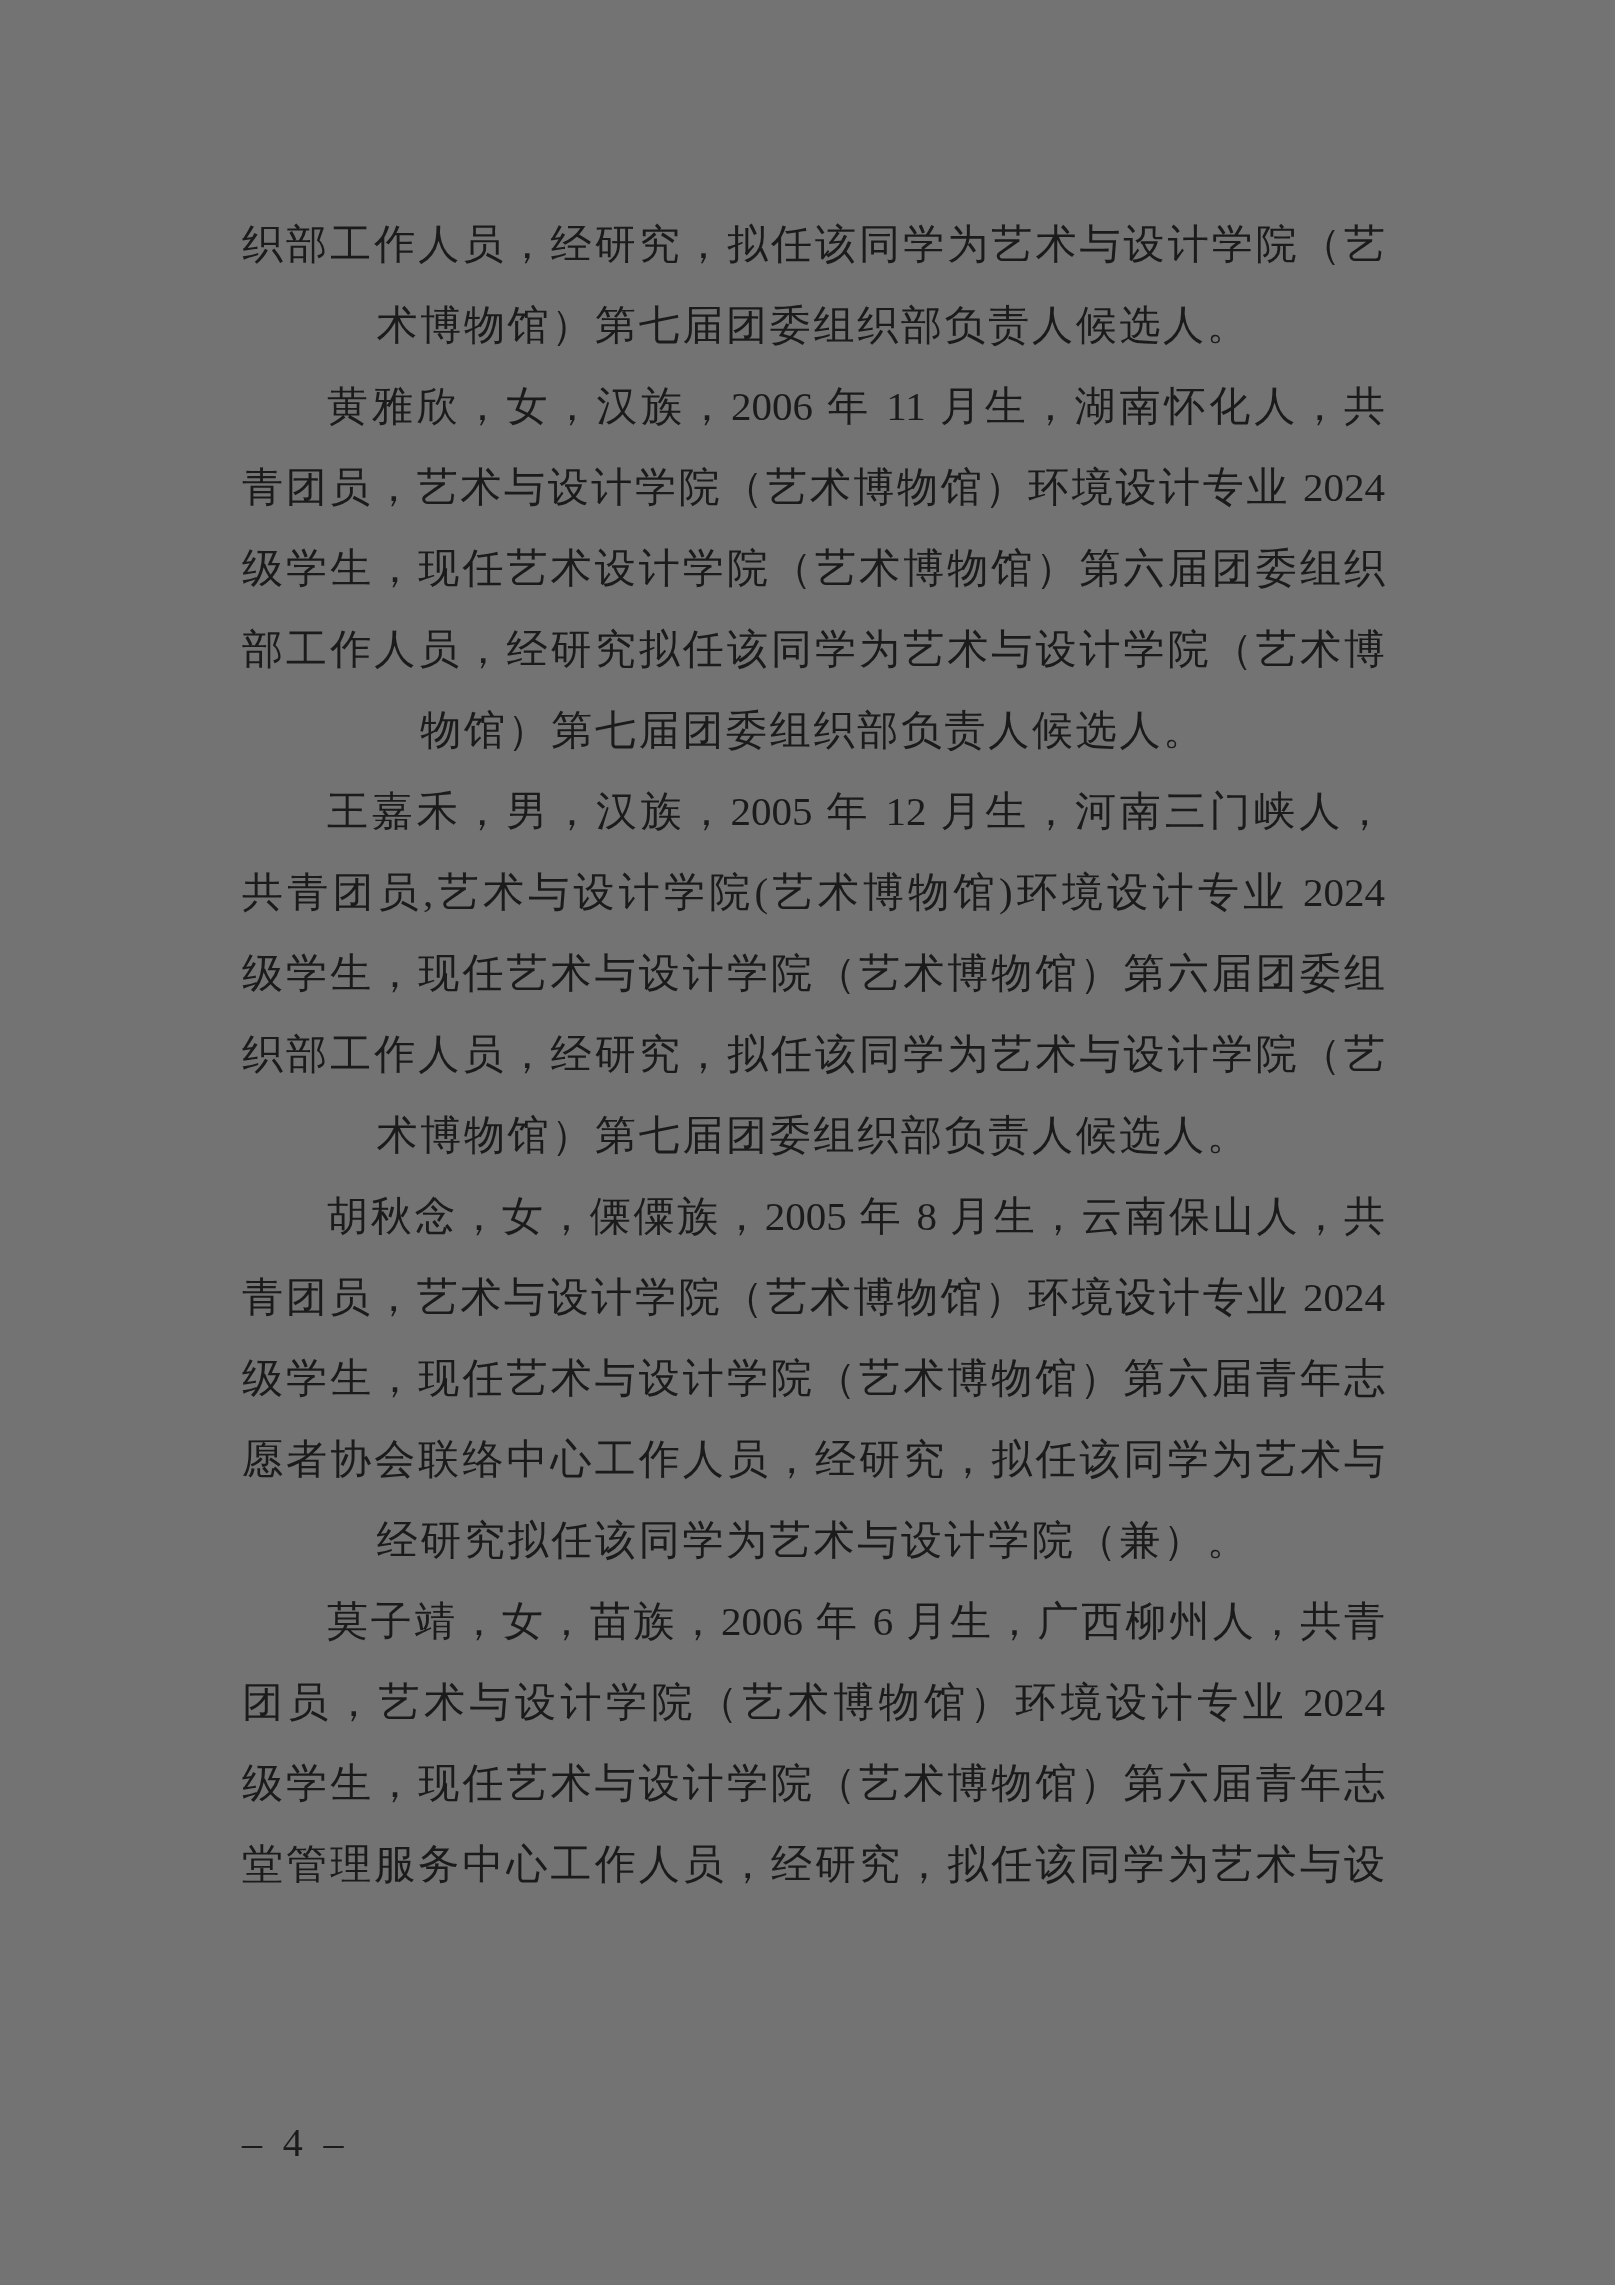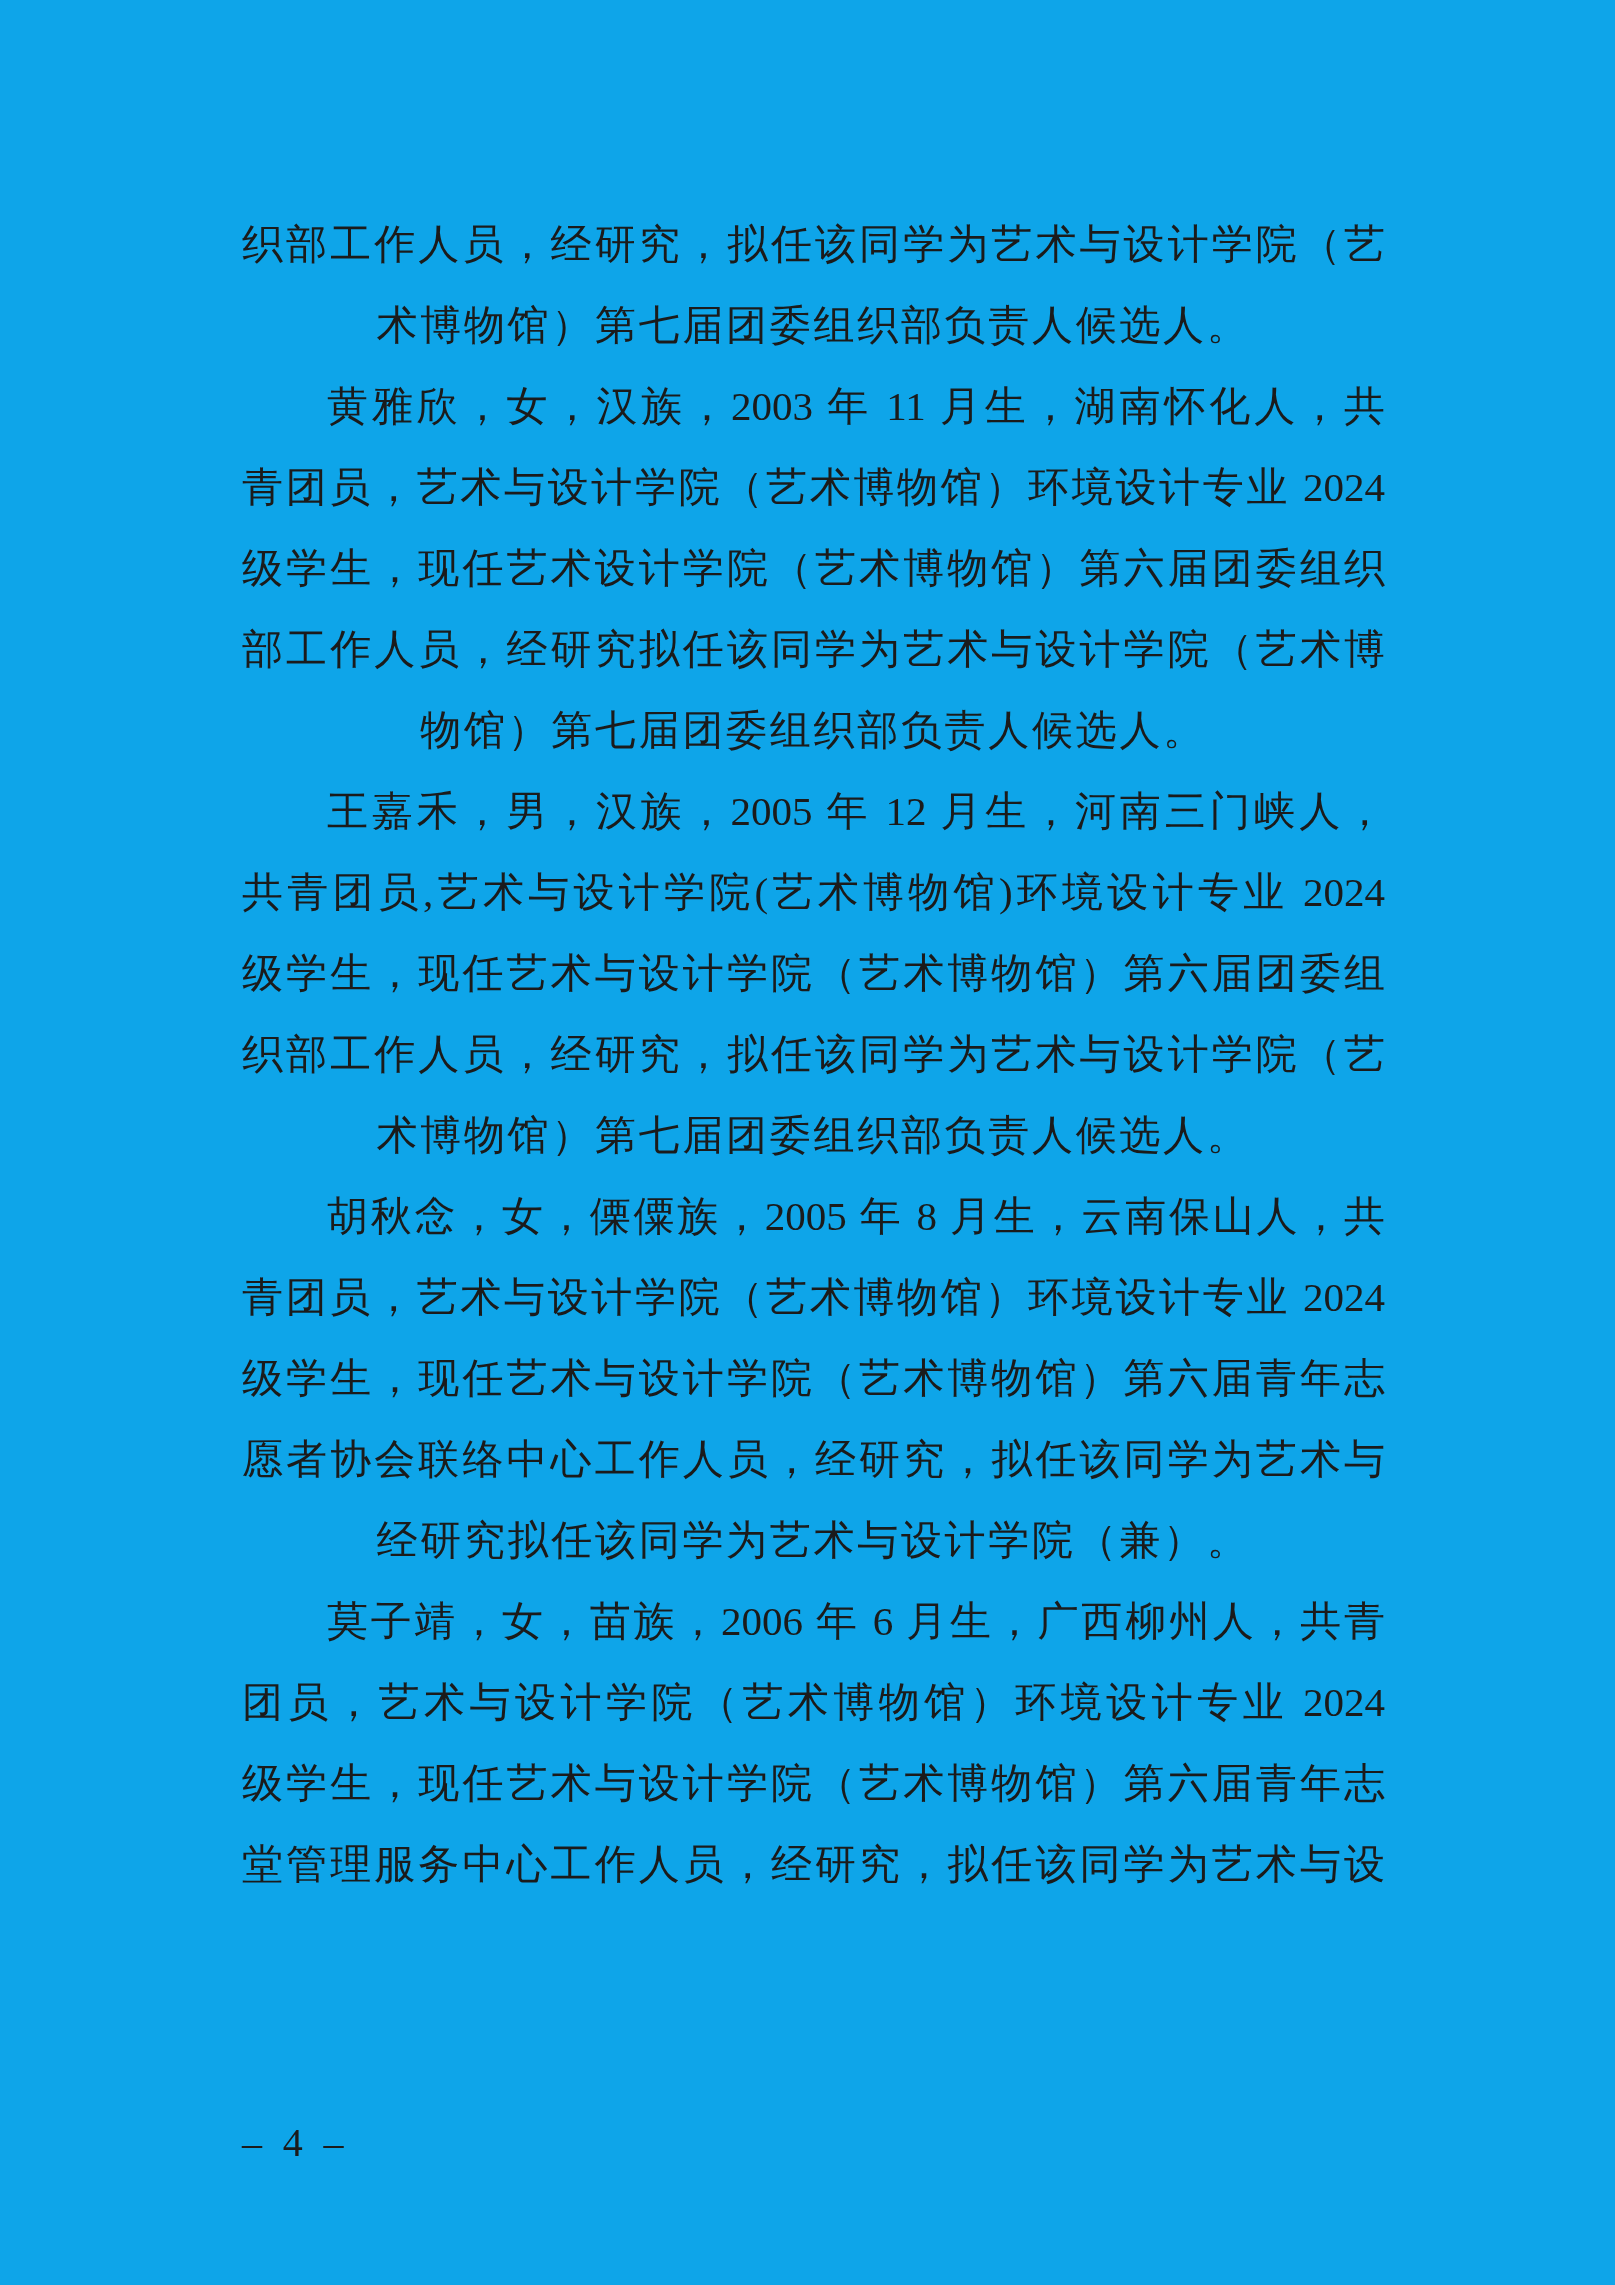--- a/index.html
+++ b/index.html
@@ -46,25 +46,25 @@
     left: 242px;
     top: 2117px;
     font-size: 40px;
     line-height: 51px;
     letter-spacing: 5.4px;
   }
 </style>
 </head>
 <body>
 
-<div class="page" style="background: #0ea5e9; color: rgb(27, 27, 27);">
+<div class="page" style="background: #737373; color: rgb(27, 27, 27);">
   <div class="doc-body">
       <div class="line fill">织部工作人员，经研究，拟任该同学为艺术与设计学院（艺</div>
       <div class="line">术博物馆）第七届团委组织部负责人候选人。</div>
-      <div class="line fill indent">黄雅欣，女，汉族，2003 年 11 月生，湖南怀化人，共</div>
+      <div class="line fill indent">黄雅欣，女，汉族，2006 年 11 月生，湖南怀化人，共</div>
       <div class="line fill">青团员，艺术与设计学院（艺术博物馆）环境设计专业 2024</div>
       <div class="line fill">级学生，现任艺术设计学院（艺术博物馆）第六届团委组织</div>
       <div class="line fill">部工作人员，经研究拟任该同学为艺术与设计学院（艺术博</div>
       <div class="line">物馆）第七届团委组织部负责人候选人。</div>
       <div class="line fill indent">王嘉禾，男，汉族，2005 年 12 月生，河南三门峡人，</div>
       <div class="line fill">共青团员,艺术与设计学院(艺术博物馆)环境设计专业 2024</div>
       <div class="line fill">级学生，现任艺术与设计学院（艺术博物馆）第六届团委组</div>
       <div class="line fill">织部工作人员，经研究，拟任该同学为艺术与设计学院（艺</div>
       <div class="line">术博物馆）第七届团委组织部负责人候选人。</div>
       <div class="line fill indent">胡秋念，女，傈僳族，2005 年 8 月生，云南保山人，共</div>

